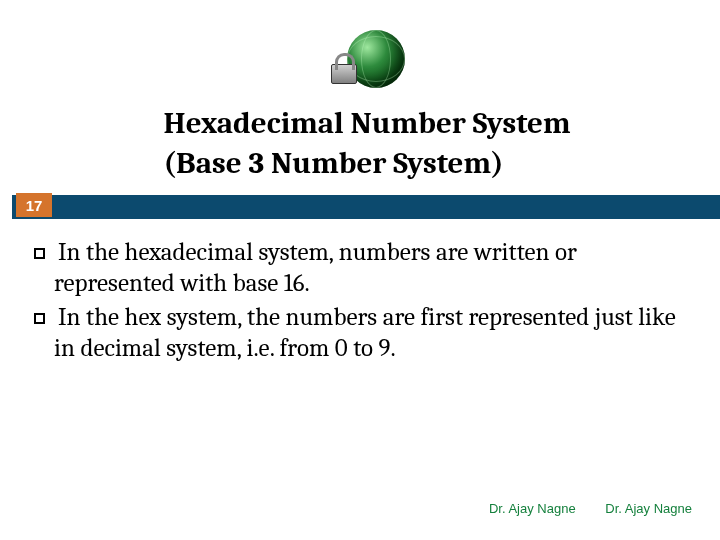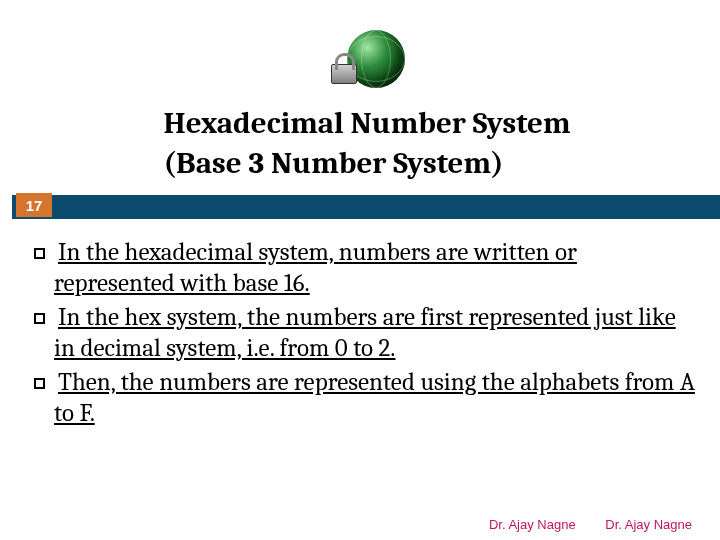--- a/index.html
+++ b/index.html
@@ -90,38 +90,37 @@
     justify-content: center;
   }
   .content {
     padding: 10px 22px 0 38px;
   }
   .bullet-item {
     font-size: 25px;
     line-height: 1.22;
     margin-bottom: 2px;
     position: relative;
-    text-decoration: underline;
   }
   .bullet-marker {
     position: absolute;
     left: -24px;
     top: 7px;
     width: 11px;
     height: 11px;
     border: 2px solid #000;
     background: #fff;
   }
   .footer {
     position: absolute;
-    bottom: 12px;
+    bottom: 28px;
     right: 28px;
     font-family: Arial, sans-serif;
     font-size: 13px;
-    color: #be185d;
+    color: #15803d;
   }
   .footer span { margin-left: 22px; }
 </style>
 </head>
 <body>
 
 <div class="header">
   <div class="icon-wrap">
     <div class="globe"></div>
     <div class="lock"></div>
@@ -136,24 +135,20 @@
   <div class="page-num">17</div>
 </div>
 
 <div class="content">
   <div class="bullet-item">
     <span class="bullet-marker"></span>
     <span>In the hexadecimal system, numbers are written or represented with base 16.</span>
   </div>
   <div class="bullet-item">
     <span class="bullet-marker"></span>
-    <span>In the hex system, the numbers are first represented just like in decimal system, i.e. from 0 to 2.</span>
-  </div>
-  <div class="bullet-item">
-    <span class="bullet-marker"></span>
-    <span>Then, the numbers are represented using the alphabets from A to F.</span>
+    <span>In the hex system, the numbers are first represented just like in decimal system, i.e. from 0 to 9.</span>
   </div>
 </div>
 
 <div class="footer">
   <span>Dr. Ajay Nagne</span>
   <span>Dr. Ajay Nagne</span>
 </div>
 
 </body></html>

